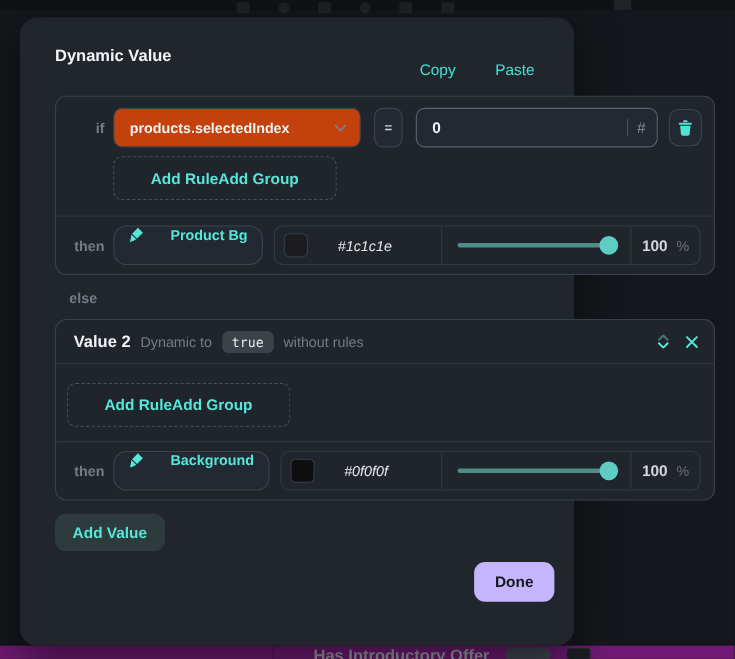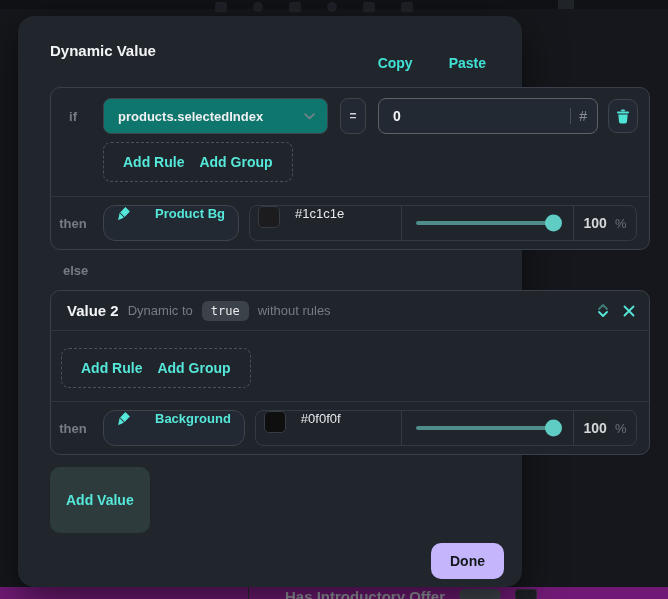--- a/index.html
+++ b/index.html
@@ -17,66 +17,66 @@
   .bg-vline { width:1px; height:12px; background:#2a2d33; }
   .bg-text { font-size:15px; font-weight:bold; color:#999ea5; line-height:19px; white-space:nowrap; padding-left:22px; }
   .bg-toggle { margin-top:2px; width:42px; height:12px; background:#42474f; border-radius:6px; }
   .bg-box { margin-top:2px; width:22px; height:11px; background:#1c1f24; border:1px solid #2a2d33; border-radius:3px; }
 
   
   .modal { position:absolute; left:18px; top:16px; width:504px; height:571px; background:#21262d; border-radius:16px; box-shadow:0 12px 40px rgba(0,0,0,.55); padding:14px 16px 0 15px; }
 
   .modal-header { display:flex; align-items:center; height:40px; padding:0 20px 0 17px; }
   .modal-title { font-size:15px; font-weight:bold; color:#f3f4f5; flex:1; }
-  .link-btn { font-size:14px; font-weight:bold; color:#41e1d5; cursor:pointer;margin-top:25px; }
+  .link-btn { font-size:14px; font-weight:normal; color:#41e1d5; cursor:pointer;margin-top:25px; }
   .link-btn + .link-btn { margin-left:36px; }
 
   .card { margin:17px 0 0 17px; width:600px; border:1px solid #394049; border-radius:10px; background:#20252c; }
   .card-header { display:flex; align-items:center; height:40px; padding:0 14px 0 16px; border-bottom:1px solid #2f3640; }
   .card-title { font-size:15px; font-weight:bold; color:#f3f4f5; }
   .card-header-icons { margin-left:auto; display:flex; align-items:center; gap:15px; }
   .sorter { display:flex; flex-direction:column; align-items:center; gap:1px; cursor:pointer; }
 
   .card-body { padding:10px 11px 14px 0; }
   .cond-row { display:flex; align-items:center; }
-  .kw-label { width:44px; text-align:center; font-size:13px; font-weight:bold; color:#767c84; flex:none; }
-  .dropdown { width:225px; height:36px; background:#0f766e; border:1px solid #3d444d; border-radius:8px; display:flex; align-items:center; padding:0 12px 0 14px; margin-left:8px; cursor:pointer; }
+  .kw-label { width:44px; text-align:right; font-size:13px; font-weight:bold; color:#767c84; flex:none; }
+  .dropdown { width:225px; height:36px; background:#c2410c; border:1px solid #3d444d; border-radius:8px; display:flex; align-items:center; padding:0 12px 0 14px; margin-left:8px; cursor:pointer; }
   .dropdown-text { font-size:13px; font-weight:bold; color:#eef0f2; flex:1; }
   .op-box { width:26px; height:36px; margin-left:12px; border:1px solid #3d444d; border-radius:8px; background:#232932; display:flex; align-items:center; justify-content:center; font-size:12px; font-weight:bold; color:#cfd3d7; cursor:pointer; }
   .num-input { flex:1; height:36px; margin-left:12px; border:1px solid #5a626b; border-radius:8px; background:#232932; display:flex; align-items:center; padding:0 10px 0 14px; }
   .num-value { font-size:14px; font-weight:bold; color:#f1f2f4; flex:1; }
   .num-sep { width:1px; height:16px; background:#4a5058; margin-right:8px; }
   .num-suffix { font-size:14px; color:#8a9098; }
   .icon-btn { width:30px; height:34px; margin-left:10px; border:1px solid #3d444d; border-radius:9px; background:#232932; display:flex; align-items:center; justify-content:center; cursor:pointer; flex:none; }
 
-  .dashed-box { display:inline-flex; align-items:center; gap:15px; border:1px dashed #4a515a; border-radius:8px; padding:11px 19px; margin-top:8px; }
+  .dashed-box { display:inline-flex; align-items:center; border:1px dashed #4a515a; border-radius:8px; padding:11px 33px; margin-top:8px; }
   .indent1 { margin-left:52px; }
   .indent2 { margin-left:10px; }
   .dash-link { font-size:14px; font-weight:bold; color:#55e7d9; cursor:pointer; }
 
   .then-row { display:flex; align-items:center; border-top:1px solid #2f3640; padding:8px 12px 8px 0; }
   .chip { height:36px; border:1px solid #3d444d; border-radius:12px; background:#232932; display:flex; align-items:flex-start; gap:24px; padding:0 13px; margin-left:8px; cursor:pointer; }
   .chip-label { font-size:13px; font-weight:bold; color:#55e7d9; }
   .val-box { flex:1; height:36px; margin-left:10px; border:1px solid #333a43; border-radius:8px; display:flex; align-items:stretch; overflow:hidden; }
-  .sec-color { flex:1; display:flex; gap:15px; padding:0 10px 0 8px; border-right:1px solid #333a43; }
+  .sec-color { flex:1; display:flex; align-items:center; gap:27px; padding:0 10px 0 8px; border-right:1px solid #333a43;font-style:italic; }
   .swatch { width:22px; height:22px; border-radius:5px; border:1px solid #363c44; flex:none; }
   .hex-text { font-size:13px; color:#e8eaec; }
   .sec-slider { width:172px; display:flex; align-items:center; padding:0 14px; border-right:1px solid #333a43; }
   .slider-track { position:relative; width:100%; height:4px; border-radius:2px; background:#4e8d89; cursor:pointer; }
   .slider-thumb { position:absolute; right:-3px; top:50%; transform:translateY(-50%); width:17px; height:17px; border-radius:50%; background:#5fcdc4; }
   .sec-pct { width:62px; display:flex; align-items:center; justify-content:center; gap:8px; }
   .pct-num { font-size:14px; font-weight:bold; color:#d5d7d9; }
   .pct-unit { font-size:13px; color:#6c727a; }
 
   .else-label { margin:13px 0 12px 30px; font-size:13px; font-weight:bold; color:#767c84; }
 
   .hdr-muted { font-size:13px; color:#767c84; margin-left:9px; }
   .true-badge { font-family:"DejaVu Sans Mono", monospace; font-size:12px; color:#e9ebed; background:#3c4249; border-radius:6px; padding:3px 9px; margin-left:9px; }
 
-  .add-value-btn { display:inline-block; margin:12px 0 0 17px; background:#2d3b3c; border-radius:10px; padding:25px 16px; font-size:14px; font-weight:bold; color:#55e7d9; cursor:pointer; }
+  .add-value-btn { display:inline-block; margin:12px 0 0 17px; background:#2d3b3c; border-radius:10px; padding:9px 16px; font-size:14px; font-weight:bold; color:#55e7d9; cursor:pointer; }
   .footer { display:flex; justify-content:flex-end; margin-top:10px; padding-right:2px; }
   .done-btn { background:#c4b5fd; color:#14181d; border-radius:10px; padding:10px 19px; font-size:14px; font-weight:bold; cursor:pointer; }
 
   svg { display:block; }
 </style>
 </head>
 <body>
 
 <div class="stage">
 

